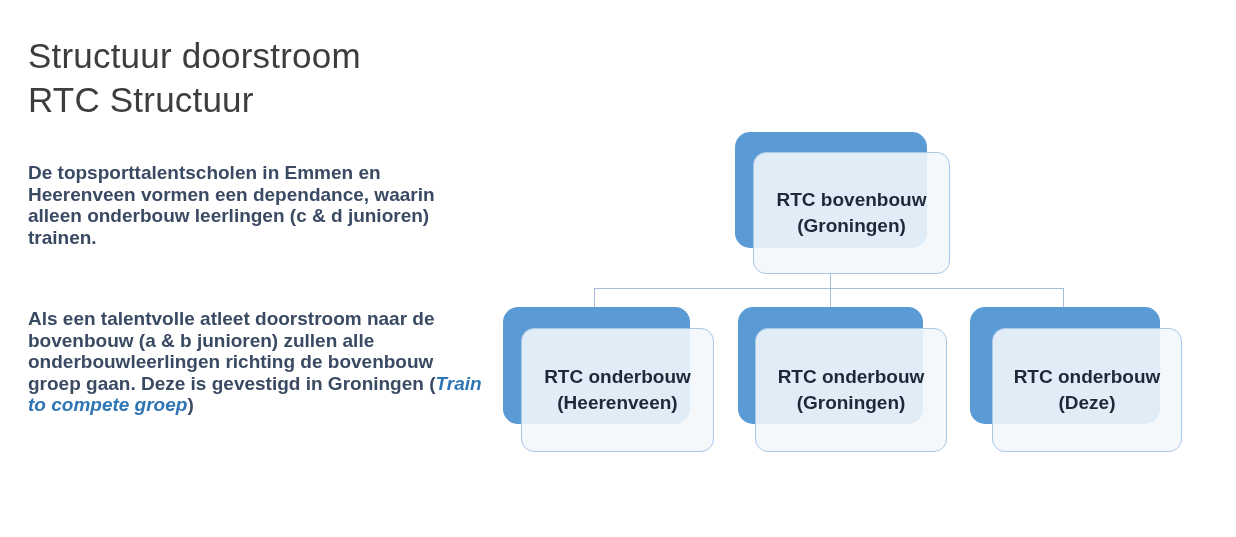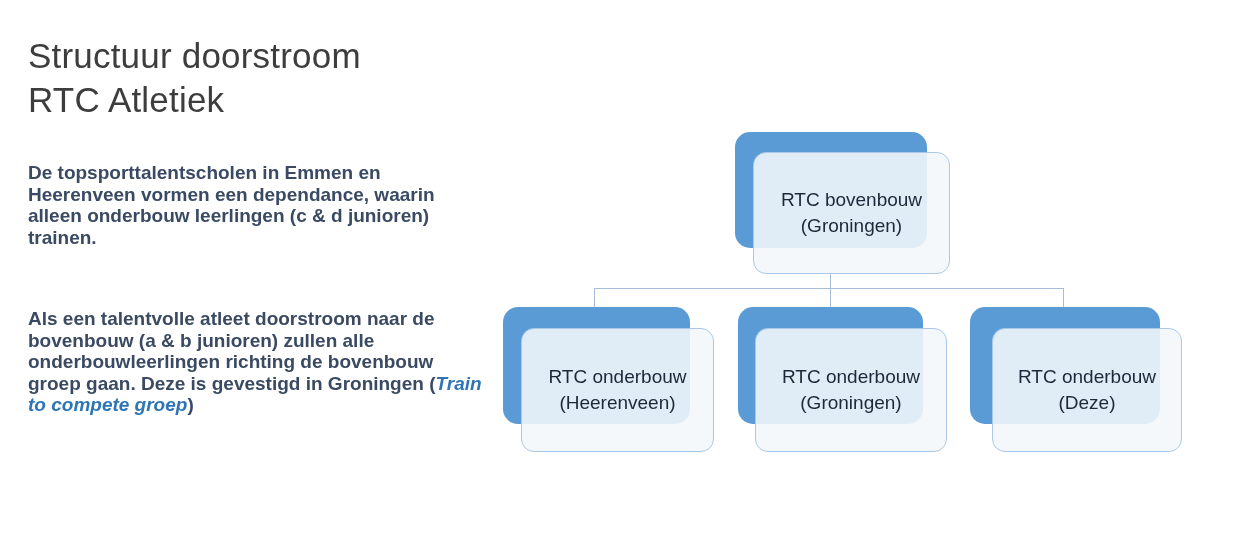--- a/index.html
+++ b/index.html
@@ -23,21 +23,21 @@
   
   .connector { position:absolute; background:#a6bedc; z-index:1; }
   .node-back {
     position:absolute; background:#5b9bd5; border-radius:15px; z-index:2;
   }
   .node-front {
     position:absolute; z-index:3;
     background:rgba(243,247,251,0.88);
     border:1px solid #aac8e8; border-radius:13px;
     display:flex; flex-direction:column; align-items:center; justify-content:center;
-    text-align:center; color:#1f2839; font-size:19px; font-weight:400;
+    text-align:center; color:#1f2839; font-size:19px; font-weight:700;
   }
   .node-front .l2 { margin-top:4px; }
   .node-front.spaced .l2 { }
   
   .back-root  { left:735px; top:132px; width:192px; height:116px; }
   .front-root { left:753px; top:152px; width:195px; height:120px; }
   
   .back-c0  { left:503px; top:307px; width:187px; height:117px; }
   .front-c0 { left:521px; top:328px; width:191px; height:122px; }
   .back-c1  { left:738px; top:307px; width:185px; height:117px; }
@@ -51,21 +51,21 @@
   .conn-v-mid   { left:830px; top:288px; width:1px; height:22px; }
   .conn-v-right { left:1063px; top:288px; width:1px; height:22px; }
 </style>
 </head>
 <body>
 
 <div class="slide">
 
   <div class="title">
     <div>Structuur doorstroom</div>
-    <div>RTC Atletiek</div>
+    <div>RTC Structuur</div>
   </div>
 
   <p class="para para2"><span>Als een talentvolle atleet doorstroom naar de bovenbouw (a &amp; b junioren) zullen alle onderbouwleerlingen richting de bovenbouw groep gaan. Deze is gevestigd in Groningen (</span><span class="em-blue">Train to compete groep</span><span>)</span></p>
 
   <p class="para para1">De topsporttalentscholen in Emmen en Heerenveen vormen een dependance, waarin alleen onderbouw leerlingen (c &amp; d junioren) trainen.</p>
 
   <div>
 
     <div class="connector conn-v-top"></div>
     <div class="connector conn-h"></div>

